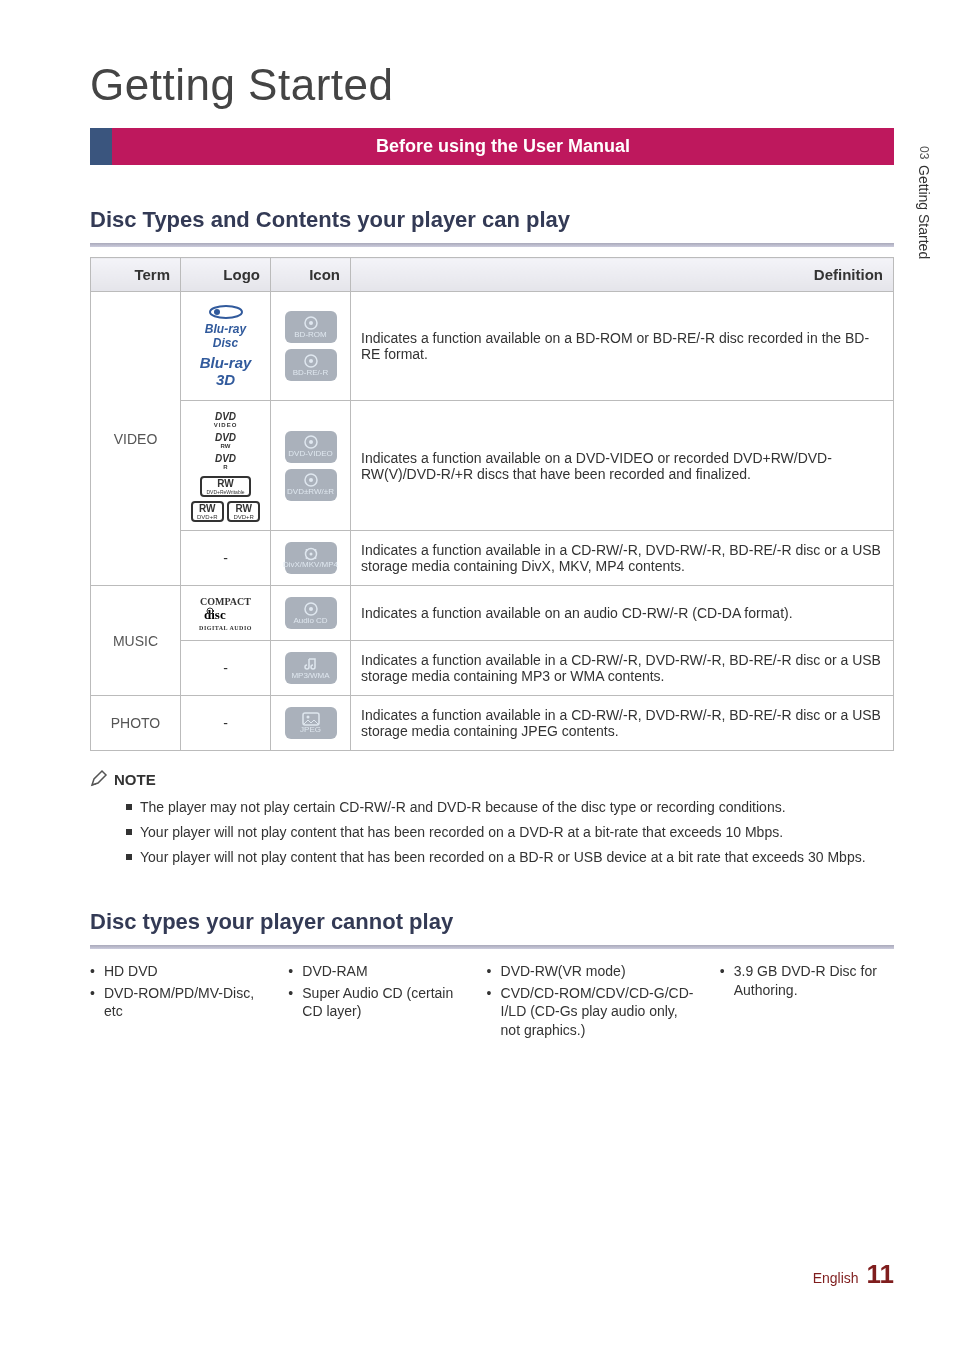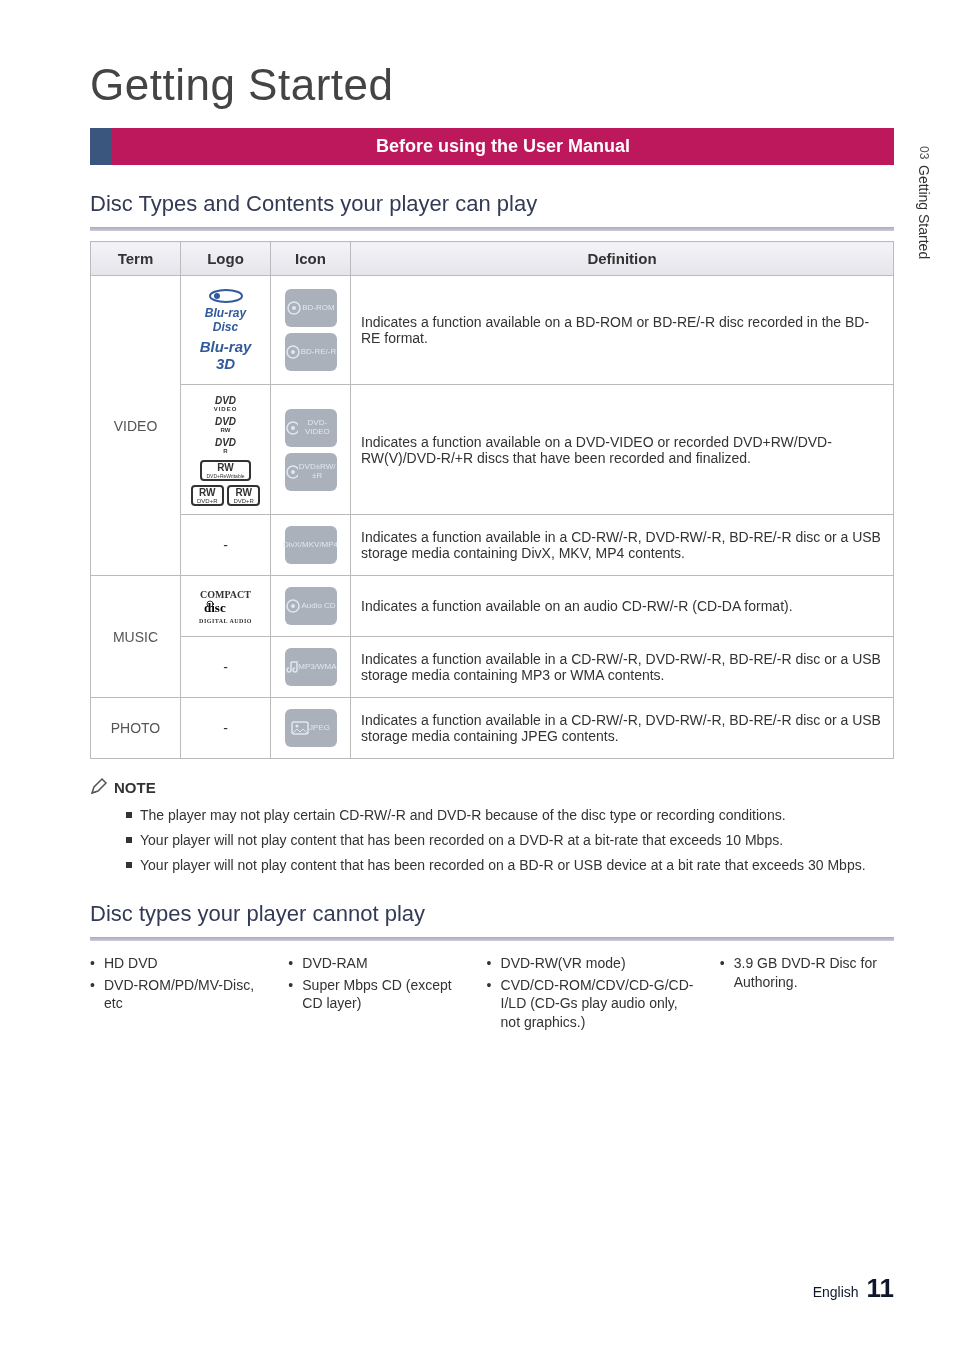--- a/index.html
+++ b/index.html
@@ -1,56 +1,56 @@
 <!DOCTYPE html>
 <html><head>
 <meta charset="utf-8">
 <style>
   * { box-sizing: border-box; margin: 0; padding: 0; }
   html, body { width: 954px; height: 1354px; background: #fff; font-family: Arial, Helvetica, sans-serif; color: #333; }
   .page { position: relative; width: 954px; height: 1354px; padding: 60px 60px 40px 90px; }
   .h1 { font-size: 44px; font-weight: 300; color: #444; letter-spacing: .5px; margin-bottom: 18px; }
   .bar { background: #be185d; color: #fff; font-weight: bold; font-size: 18px; text-align: center; padding: 8px 0; border-left: 22px solid #3a557e; }
-  .h2 { font-size: 22px; color: #333a55; margin: 26px 0 10px; font-weight: 400; }
+  .h2 { font-size: 22px; color: #333a55; margin: 42px 0 10px; font-weight: 700; }
   .hr2 { height: 4px; background: linear-gradient(#aab, #ccd); border: none; margin-bottom: 10px; }
 
   .side-tab { position: absolute; right: 22px; top: 146px; display: flex; flex-direction: column; align-items: center; }
   .side-tab .num { font-size: 12px; color: #555; writing-mode: vertical-rl; transform: rotate(0deg); }
   .side-tab .lbl { font-size: 14px; color: #333; writing-mode: vertical-rl; margin-top: 6px; font-weight: 500; }
 
   table.main { width: 100%; border-collapse: collapse; table-layout: fixed; }
   table.main th, table.main td { border: 1px solid #bbb; padding: 8px 10px; font-size: 14px; vertical-align: middle; }
-  table.main th { background: linear-gradient(#f4f4f8, #e4e4ea); color: #333; font-weight: bold; text-align: center; font-size: 15px; }
+  table.main th { background: linear-gradient(#f4f4f8, #e4e4ea); color: #333; font-weight: bold; text-align: right; font-size: 15px; }
   .col-term { width: 90px; }
   .col-logo { width: 90px; }
   .col-icon { width: 80px; }
   .col-def  { }
   .term-cell { text-align: center; color: #555; }
   .logo-cell, .icon-cell { text-align: center; }
 
-  .icon-pill { display: inline-flex; flex-direction: row; align-items: center; justify-content: center; width: 52px; height: 38px; border-radius: 6px; background: #aab1bb; color: #dfe7ef; margin: 3px 0; font-size: 8px; line-height: 1.05; }
+  .icon-pill { display: inline-flex; flex-direction: column; align-items: center; justify-content: center; width: 52px; height: 32px; border-radius: 6px; background: #aab1bb; color: #dfe7ef; margin: 3px 0; font-size: 8px; line-height: 1.05; }
   .icon-pill svg { display: block; }
   .logo-shape { display: block; margin: 4px auto; font-size: 10px; color: #333; }
   .rw-badge { display:inline-block; border:2px solid #333; border-radius:4px; padding:0 4px; font-weight:bold; font-size:10px; margin:2px auto; }
   .cd-mark { font-family:'Times New Roman', serif; font-weight:bold; font-size:13px; }
 
   .note-block { margin-top: 18px; }
   .note-head { display: flex; align-items: center; gap: 6px; font-weight: bold; font-size: 15px; color:#333; }
   .note-head svg { }
   .note-list { margin: 8px 0 0 36px; list-style: none; }
   .note-list li { position: relative; padding-left: 14px; font-size: 14px; color:#333; margin: 6px 0; line-height: 1.35; }
   .note-list li::before { content:""; position:absolute; left:0; top:6px; width:6px; height:6px; background:#333; }
 
   .cannot-cols { display: flex; gap: 24px; margin-top: 8px; }
   .cannot-cols .col { flex: 1; font-size: 14px; color:#333; }
   .cannot-cols ul { list-style: none; }
   .cannot-cols li { position: relative; padding-left: 14px; margin: 3px 0; line-height: 1.35; }
   .cannot-cols li::before { content:"•"; position:absolute; left:0; top:0; }
 
-  .footer { position: absolute; right: 60px; bottom: 50px; font-size: 14px; color: #0f172a; }
+  .footer { position: absolute; right: 60px; bottom: 64px; font-size: 14px; color: #7f1d1d; }
   .footer .pnum { font-size: 26px; font-weight: bold; margin-left: 4px; }
 </style>
 </head>
 <body>
 <div class="page">
 
 <div class="side-tab">
   <span class="num">03</span>
   <span class="lbl">Getting Started</span>
 </div>
@@ -236,21 +236,21 @@
 <div class="cannot-cols">
   <div class="col">
         <ul>
     <li>HD DVD</li>
     <li>DVD-ROM/PD/MV-Disc, etc</li>
   </ul>
       </div>
   <div class="col">
         <ul>
     <li>DVD-RAM</li>
-    <li>Super Mbps CD (except CD layer)</li>
+    <li>Super Audio CD (certain CD layer)</li>
   </ul>
       </div>
   <div class="col" style="flex:1.2">
         <ul>
     <li>DVD-RW(VR mode)</li>
     <li>CVD/CD-ROM/CDV/CD-G/CD-I/LD (CD-Gs play audio only, not graphics.)</li>
   </ul>
       </div>
   <div class="col">
         <ul>

